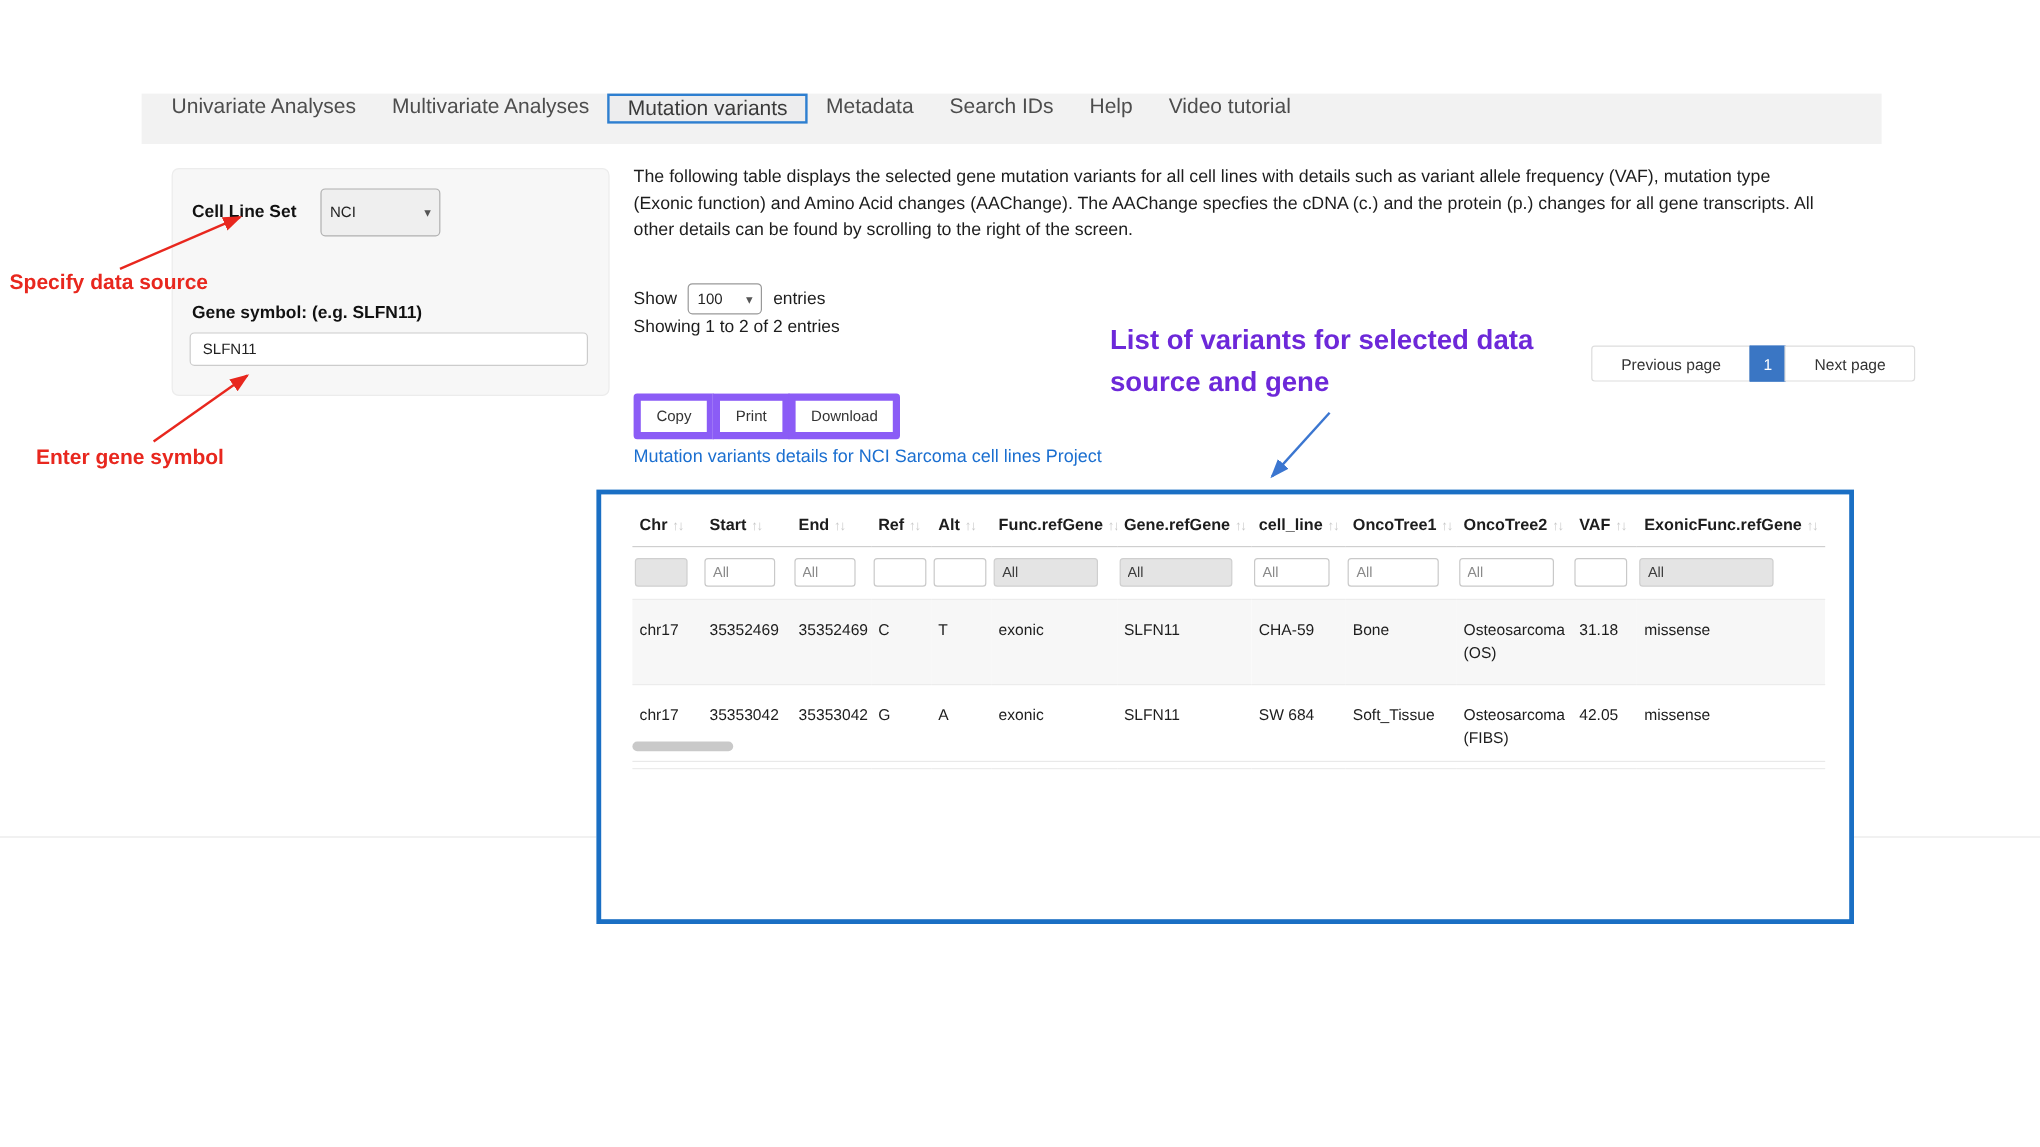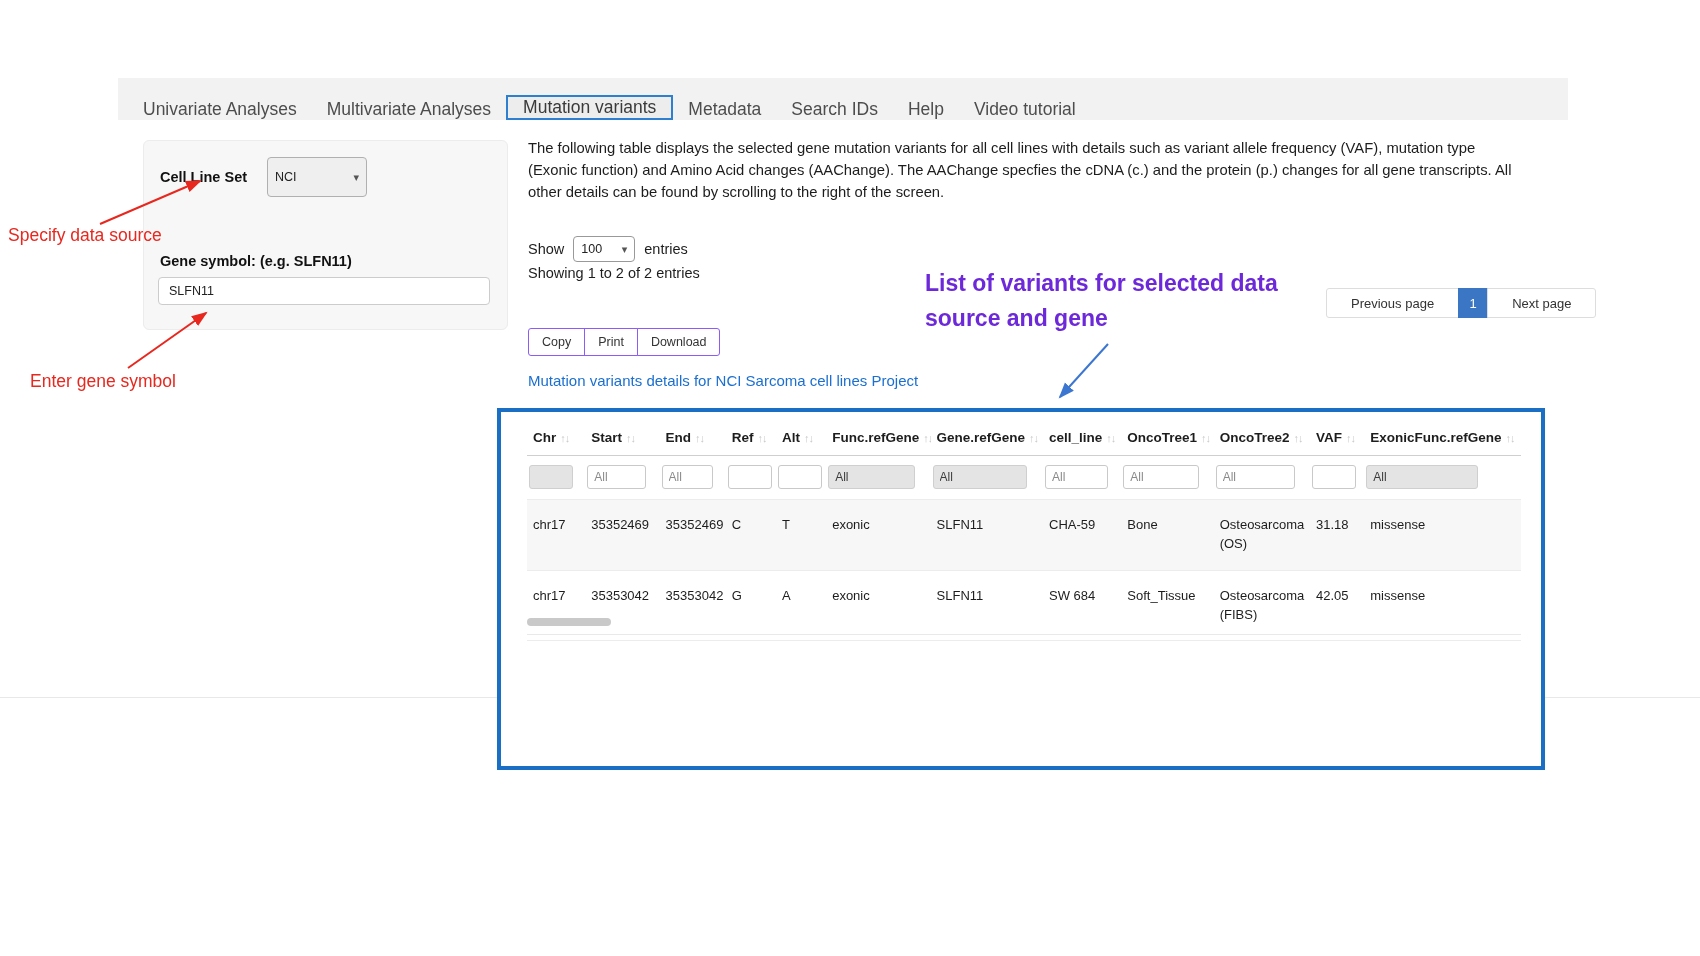--- a/index.html
+++ b/index.html
@@ -2,42 +2,42 @@
 <html><head>
 <meta charset="utf-8">
 <style>
   * { margin:0; padding:0; box-sizing:border-box; }
   html,body { background:#ffffff; }
   body { font-family:"Liberation Sans","DejaVu Sans",sans-serif; color:#1d1d1d; }
   .page { position:relative; width:1700px; height:956px; background:#fff; overflow:hidden; }
 
   
   .navbar { position:absolute; left:118px; top:78px; width:1450px; height:42px;
-            background:#f2f2f2; display:flex; align-items:flex-end; padding-left:10px; }
+            background:#f2f2f2; display:flex; align-items:flex-start; padding-left:10px; }
   .nav-tab { display:flex; align-items:center; padding:0 15px; font-size:17.5px;
              color:#4d4d4d; cursor:pointer; white-space:nowrap; }
   .nav-tab.active { border:2px solid #2e7fd0; background:#ededee; color:#3a3a3a; }
 
   
   .sidebar { position:absolute; left:143px; top:140px; width:365px; height:190px;
              background:#f7f7f7; border:1px solid #ececec; border-radius:6px; }
   .cls-row { position:absolute; left:16px; top:16px; display:flex; align-items:center; gap:20px; }
   .lbl { font-size:14.5px; font-weight:bold; color:#111; }
   .select-box { display:flex; align-items:center; justify-content:space-between;
                 background:#efefef; border:1px solid #b0b0b0; border-radius:4px;
                 height:40px; padding:0 7px; font-size:12.5px; color:#222; cursor:pointer; }
   .cls-select { width:100px; }
   .chev { color:#555; font-size:11px; margin-left:6px; }
   .gene-label { position:absolute; left:16px; top:112px; }
   .gene-input { position:absolute; left:14px; top:136px; width:332px; height:28px;
                 border:1px solid #ccc; border-radius:4px; background:#fff; font-size:12.5px;
                 padding:0 10px; color:#222; font-family:inherit; }
 
   
-  .red-note { position:absolute; color:#e8271e; font-size:17.5px; font-weight:400; }
+  .red-note { position:absolute; color:#e8271e; font-size:17.5px; font-weight:700; }
   #note-source { left:8px; top:225px; }
   #note-gene { left:30px; top:371px; }
 
   
   .description { position:absolute; left:528px; top:138px; width:995px;
                  font-size:14.8px; line-height:1.48; color:#1d1d1d; }
   .show-row { position:absolute; left:528px; top:236px; display:flex; align-items:center;
               gap:9px; font-size:14.5px; }
   .show-select { width:62px; height:26px; background:#fff; border:1px solid #999; }
   .showing { position:absolute; left:528px; top:265px; font-size:14.5px; }
@@ -48,21 +48,21 @@
   .pagination { position:absolute; top:288px; left:1326px; display:flex; font-size:13px; }
   .page-btn { display:flex; align-items:center; justify-content:center; height:30px;
               padding:0 24px; border:1px solid #ddd; background:#fff; color:#333;
               cursor:pointer; margin-left:-1px; white-space:nowrap; }
   .page-btn.prev { border-radius:3px 0 0 3px; margin-left:0; }
   .page-btn.current { background:#3a76c4; border-color:#3a76c4; color:#fff; min-width:30px; padding:0 10px; }
   .page-btn.next { border-radius:0 3px 3px 0; }
 
   .dt-buttons { position:absolute; left:528px; top:328px; display:flex; }
   .dt-btn { padding:6px 13px; font-size:12.5px; color:#333; background:#fff;
-            border:1px solid #8b5cf6; cursor:pointer; margin-left:-1px; }
+            border:6px solid #8b5cf6; cursor:pointer; margin-left:-1px; }
   .dt-btn:first-child { border-radius:3px 0 0 3px; margin-left:0; }
   .dt-btn:last-child  { border-radius:0 3px 3px 0; }
 
   .table-title { position:absolute; left:528px; top:372px; font-size:15px;
                  font-weight:500; color:#1b6fd0; cursor:pointer; }
 
   .page-divider { position:absolute; left:0; top:697px; width:1700px; height:1px; background:#e8e8e8; }
 
   
   .blue-box { position:absolute; left:497px; top:408px; width:1048px; height:362px;

